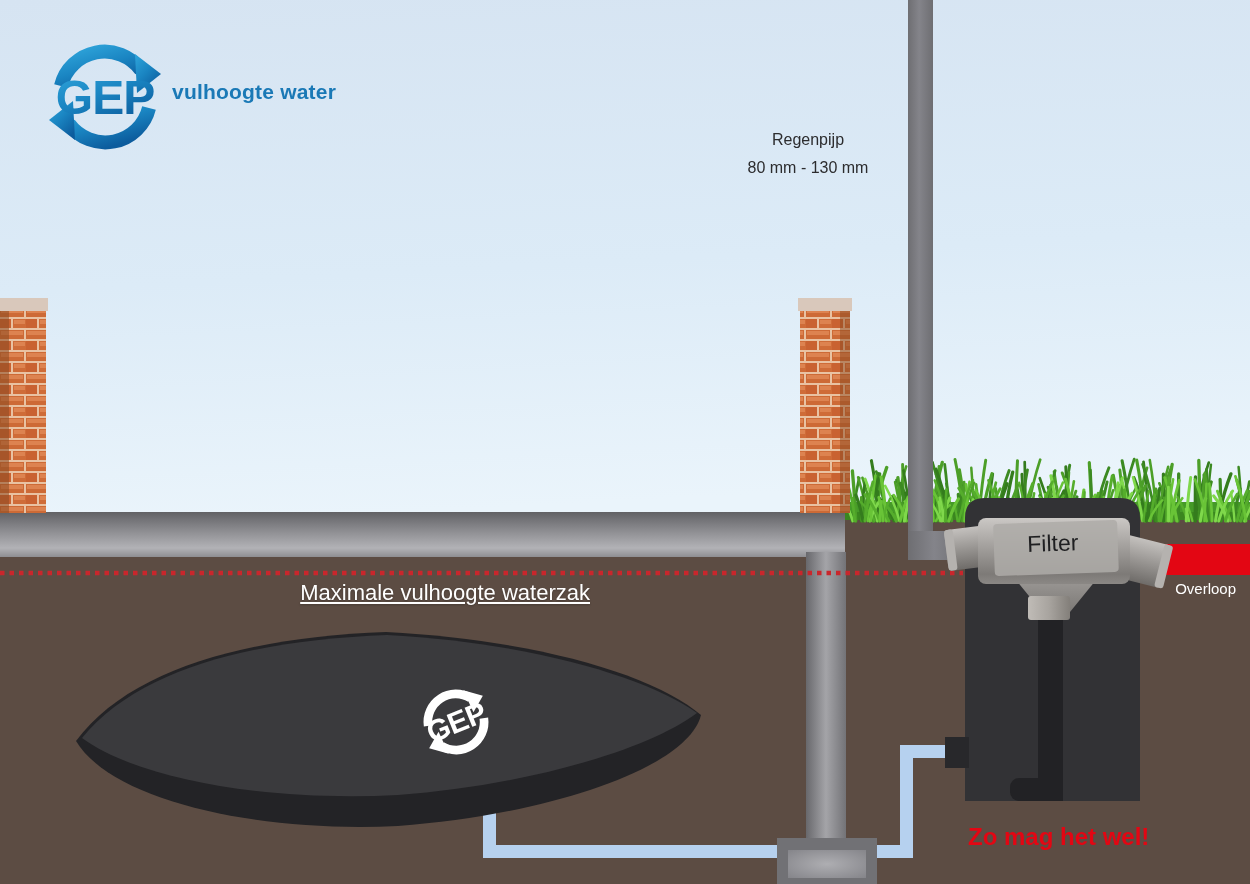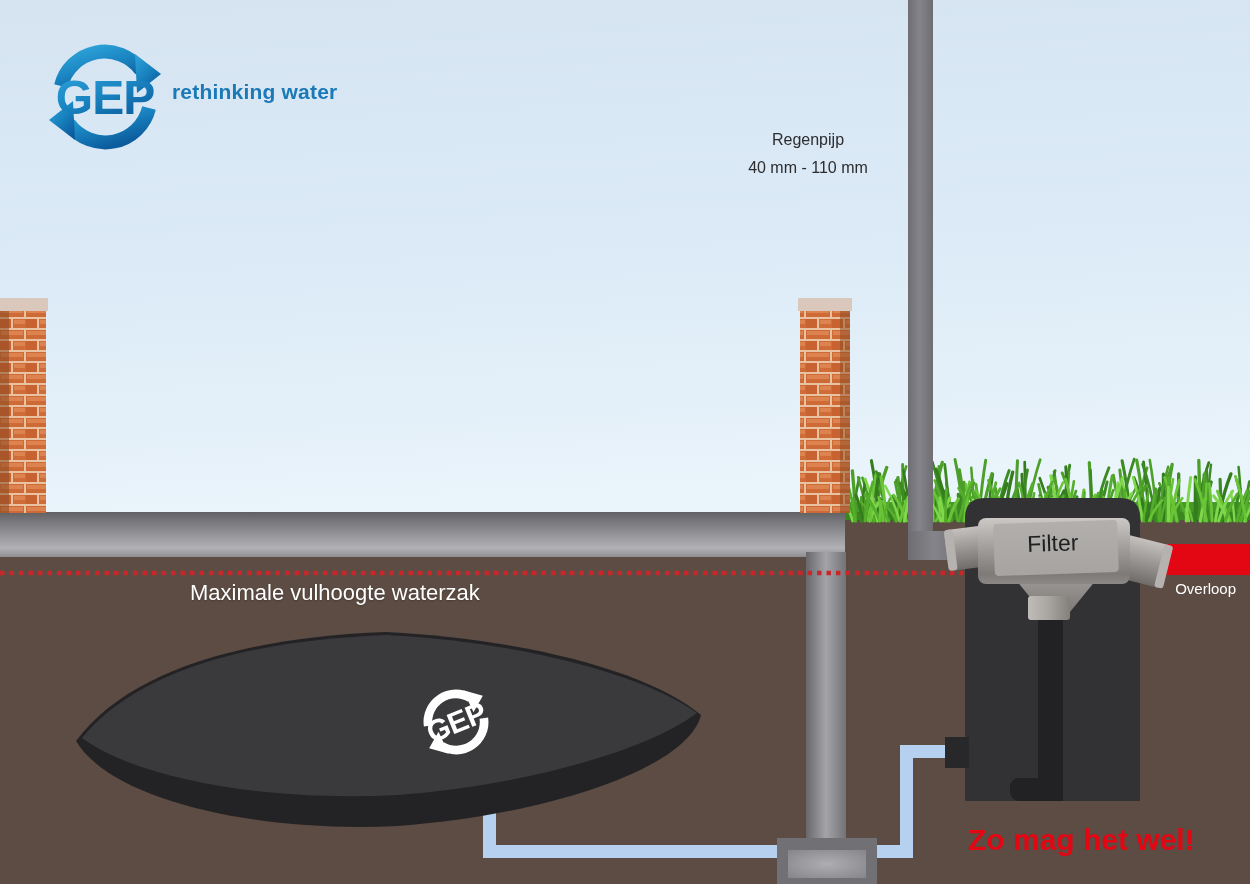--- a/index.html
+++ b/index.html
@@ -4,26 +4,26 @@
 <style>
   html,body{margin:0;padding:0;background:#fff;}
   .stage{
     position:relative;width:1250px;height:884px;overflow:hidden;
     font-family:"Liberation Sans","DejaVu Sans",sans-serif;
   }
   .stage svg.scene{position:absolute;left:0;top:0;}
   .label{position:absolute;white-space:nowrap;}
   .label-rainpipe{left:658px;top:126px;width:300px;text-align:center;
     color:var(--text_dark);font-size:16px;line-height:28px;}
-  .label-maxfill{left:190px;top:580px;width:400px;text-align:left;
-    color:#ffffff;font-size:22px;text-shadow:0 1px 2px rgba(0,0,0,.25);}
+  .label-maxfill{left:190px;top:580px;width:400px;text-align:right;
+    color:#ffffff;font-size:22px;text-shadow:0 1px 2px rgba(0,0,0,.25);text-decoration:underline;}
   .label-overloop{left:1118px;top:580px;width:118px;text-align:right;
     color:#ffffff;font-size:15px;}
   .label-caption{left:968px;top:823px;color:var(--accent_red);
-    font-size:30px;font-weight:bold;}
+    font-size:24px;font-weight:bold;}
   .label-tagline{left:172px;top:80px;color:var(--brand_blue);
     font-size:21px;font-weight:bold;letter-spacing:.2px;}
   .logo-wrap{position:absolute;left:35px;top:30px;width:145px;height:140px;}
   
   .f-earth{fill:var(--earth);} .f-red{fill:var(--accent_red);}
   .f-bluepipe{fill:var(--blue_pipe);} .f-bagtop{fill:var(--bag_top);}
   .f-bagdark{fill:var(--bag_shadow);} .f-shaft{fill:var(--shaft);}
   .f-innerpipe{fill:var(--inner_pipe);}
   .s-dash{stroke:var(--dashed_red);}
   .grassblade{fill:none;stroke-linecap:round;}
@@ -474,25 +474,25 @@
     <svg width="145" height="140" viewBox="0 0 145 140">
       <g transform="translate(70,67)">
         <path d="M -44 -11 A 45 45 0 0 1 36 -27" fill="none" stroke="url(#logoGrad)" stroke-width="14"></path>
         <polygon points="30,-43 56,-23 32,-4" fill="url(#logoGrad)"></polygon>
         <path d="M 44 11 A 45 45 0 0 1 -36 27" fill="none" stroke="url(#logoGrad)" stroke-width="14"></path>
         <polygon points="-30,43 -56,23 -32,4" fill="url(#logoGrad)"></polygon>
         <text class="gep-text" x="0" y="17" font-size="48" fill="url(#logoGrad)" text-anchor="middle">GEP</text>
       </g>
     </svg>
   </div>
-  <div class="label label-tagline">rethinking water</div>
+  <div class="label label-tagline">vulhoogte water</div>
 
   <div class="label label-rainpipe">
     <div>Regenpijp</div>
-    <div>40 mm - 110 mm</div>
+    <div>80 mm - 130 mm</div>
   </div>
 
   <div class="label label-maxfill">Maximale vulhoogte waterzak</div>
 
   <div class="label label-overloop">Overloop</div>
 
   <div class="label label-caption">Zo mag het wel!</div>
 
 </div>
 

